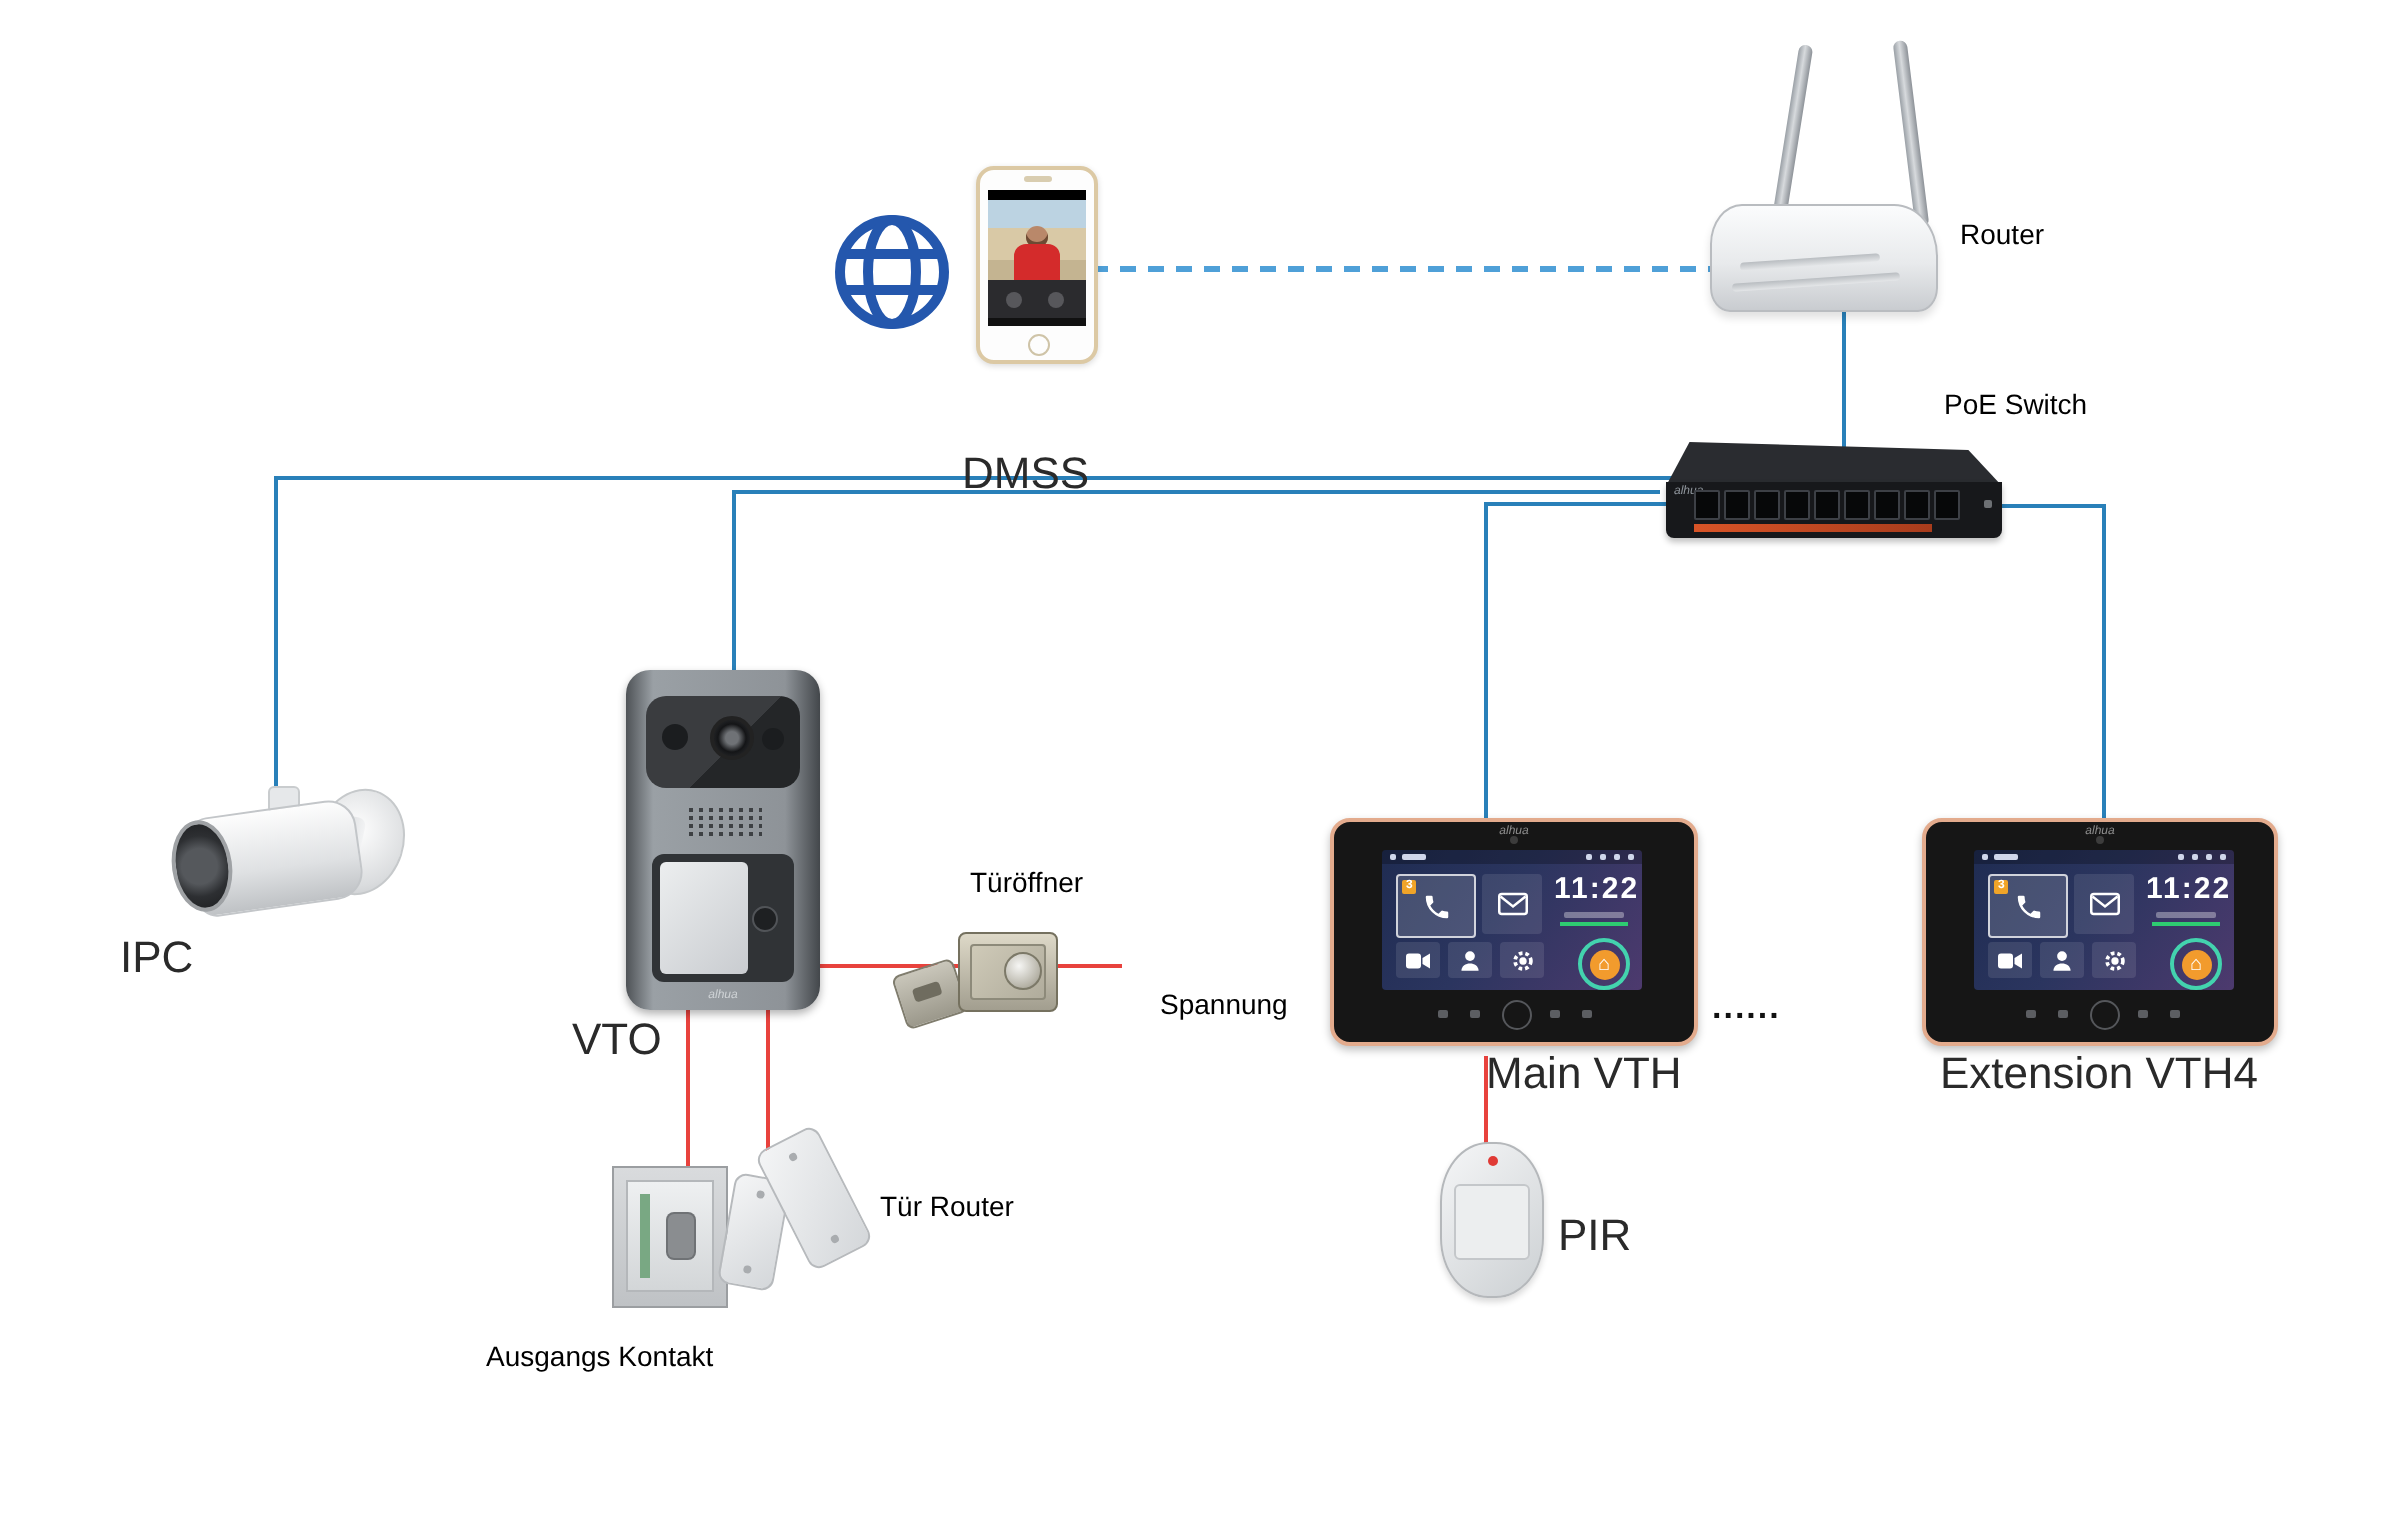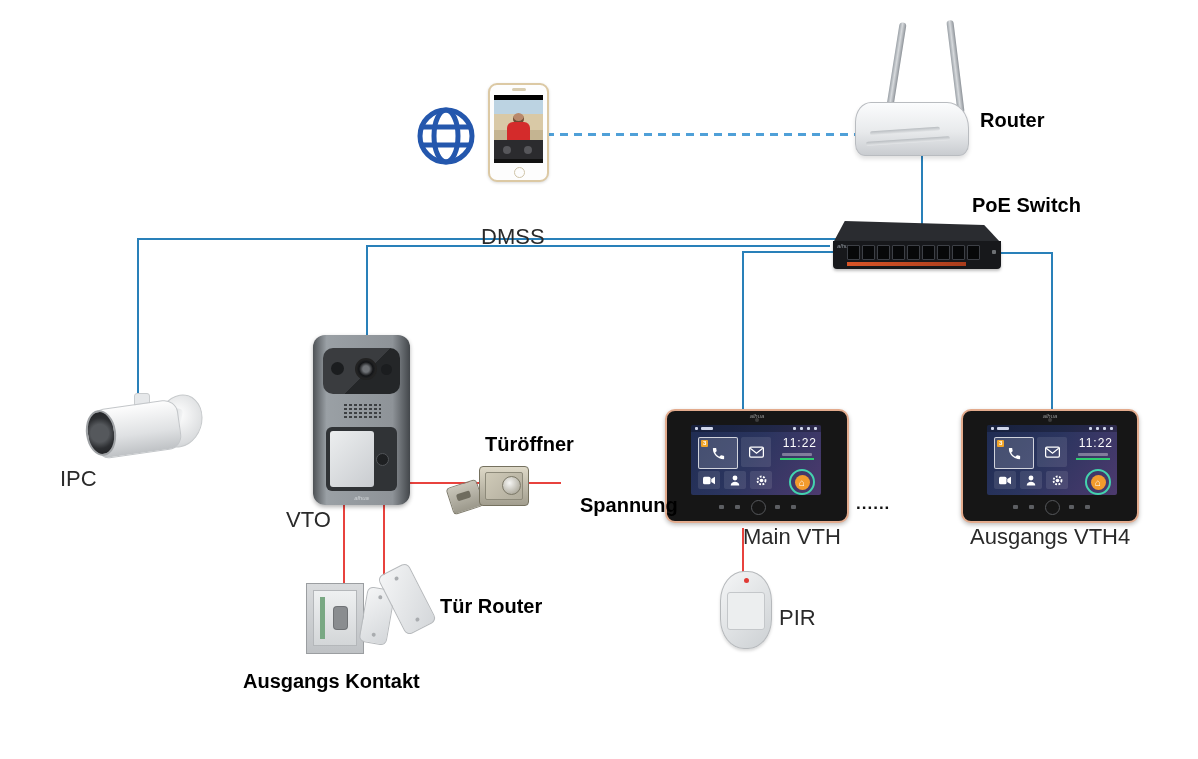--- a/index.html
+++ b/index.html
@@ -8,21 +8,21 @@
   
   .hline,.vline{position:absolute;z-index:1;}
   .hline{height:2px;background:#2980b9;}
   .vline{width:2px;background:#2980b9;}
   .hline.red{background:#e8423d;height:2px;}
   .vline.red{background:#e8423d;width:2px;}
   .dashline{position:absolute;z-index:1;height:3px;
             background:repeating-linear-gradient(90deg,#4fa0d8 0 8px,transparent 8px 14px);}
   
   .lbl{position:absolute;z-index:5;white-space:nowrap;color:#2a2a2a;font-size:22px;}
-  .lbl.b{font-weight:bold;color:#000;font-size:20px;}
+  .lbl.b{font-weight:normal;color:#000;font-size:14px;}
   .dots{position:absolute;z-index:5;font-weight:bold;color:#111;font-size:17px;letter-spacing:1px;}
   
   .ant{position:absolute;width:7px;border-radius:4px;background:linear-gradient(90deg,#9aa0a6,#d7dadd 45%,#8d9298);}
   .router-body{position:absolute;left:855px;top:102px;width:112px;height:52px;z-index:2;
     background:linear-gradient(180deg,#fbfcfd,#e8eaec 55%,#c9ccd0);border:1px solid #b9bcc0;
     border-radius:16px 22px 10px 10px / 20px 26px 12px 12px;box-shadow:0 3px 4px rgba(0,0,0,.12);}
   .router-slot{position:absolute;height:4px;border-radius:3px;background:linear-gradient(180deg,#b9bdc1,#e4e6e8);}
   
   .sw-top{position:absolute;left:833px;top:221px;width:168px;height:22px;z-index:2;background:#2a2c30;
     clip-path:polygon(7% 0,90% 18%,100% 100%,0 100%);}
@@ -107,21 +107,21 @@
   .vth-cam{position:absolute;left:50%;top:7px;width:4px;height:4px;margin-left:-2px;border-radius:50%;background:#3c3c3c;}
   .vth-screen{position:absolute;left:24px;top:14px;width:130px;height:70px;border-radius:2px;overflow:hidden;
     background:linear-gradient(125deg,#1f2c52 0%,#2b355f 45%,#4d3a6e 100%);}
   .vth-status{position:absolute;left:0;top:0;right:0;height:7px;background:rgba(0,0,0,.25);}
   .sbdot{position:absolute;top:2px;width:3px;height:3px;background:#cfd6ea;border-radius:1px;}
   .tile{position:absolute;background:rgba(255,255,255,.10);border-radius:2px;display:flex;align-items:center;justify-content:center;}
   .tile.sel{border:1px solid rgba(255,255,255,.75);background:rgba(255,255,255,.16);}
   .badge{position:absolute;left:2px;top:2px;background:#f0a428;color:#fff;font-size:6px;line-height:7px;
     padding:0 2px;border-radius:1px;font-weight:bold;}
   .clockbox{position:absolute;left:86px;top:11px;width:40px;height:30px;}
-  .clock{color:#fff;font-size:12px;font-weight:normal;letter-spacing:1px;text-align:right;}
+  .clock{color:#fff;font-size:15px;font-weight:bold;letter-spacing:1px;text-align:left;}
   .datebar{margin:3px auto 0;width:30px;height:3px;background:rgba(255,255,255,.35);border-radius:1px;}
   .greenbar{margin:2px auto 0;width:34px;height:2px;background:#2ecc71;}
   .ring{position:absolute;left:98px;top:44px;width:22px;height:22px;border-radius:50%;
     border:2px solid #43d3ae;display:flex;align-items:center;justify-content:center;}
   .house{width:15px;height:15px;border-radius:50%;background:#f29b2d;color:#fff;font-size:10px;line-height:15px;
     text-align:center;}
   .vth-btns{position:absolute;left:0;right:0;bottom:6px;height:16px;}
   .vbtn{position:absolute;top:6px;width:5px;height:4px;background:#5c5e62;border-radius:1px;}
   .vbtn.circ{top:1px;width:13px;height:13px;border:1px solid #55575b;background:transparent;border-radius:50%;}
   
@@ -383,21 +383,21 @@
       </div>
     </div>
     <div class="vth-btns">
       <div class="vbtn" style="left:50px;"></div>
         <div class="vbtn" style="left:66px;"></div>
       <div class="vbtn circ" style="left:82px;"></div>
       <div class="vbtn" style="left:106px;"></div>
         <div class="vbtn" style="left:122px;"></div>
     </div>
   </div>
-  <div class="lbl" style="left:970px;top:524px;">Ausgangs VTH4</div>
+  <div class="lbl" style="left:970px;top:524px;">Extension VTH4</div>
 
   <div class="pir">
     <div class="pir-led"></div>
     <div class="pir-win"></div>
   </div>
   <div class="lbl" style="left:779px;top:605px;">PIR</div>
 
 </div>
 
 </body></html>

